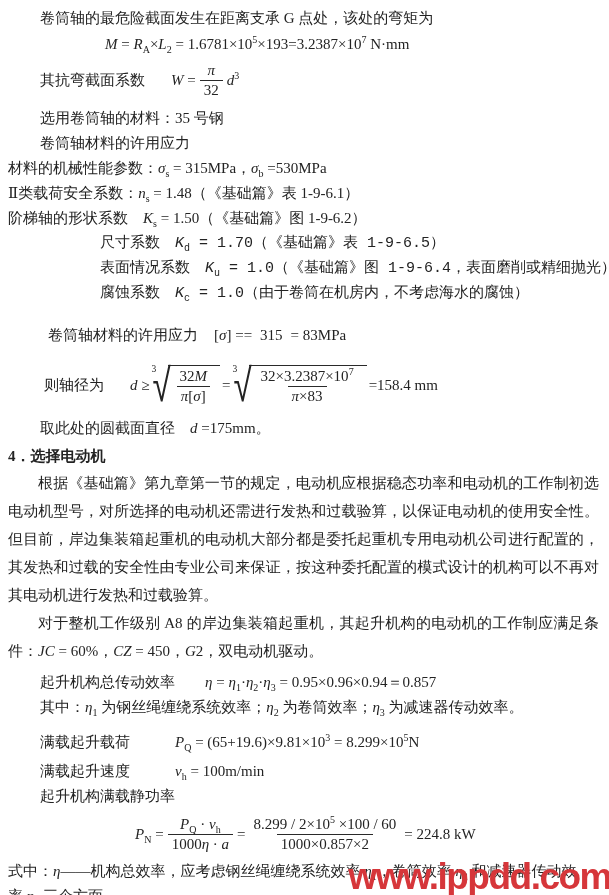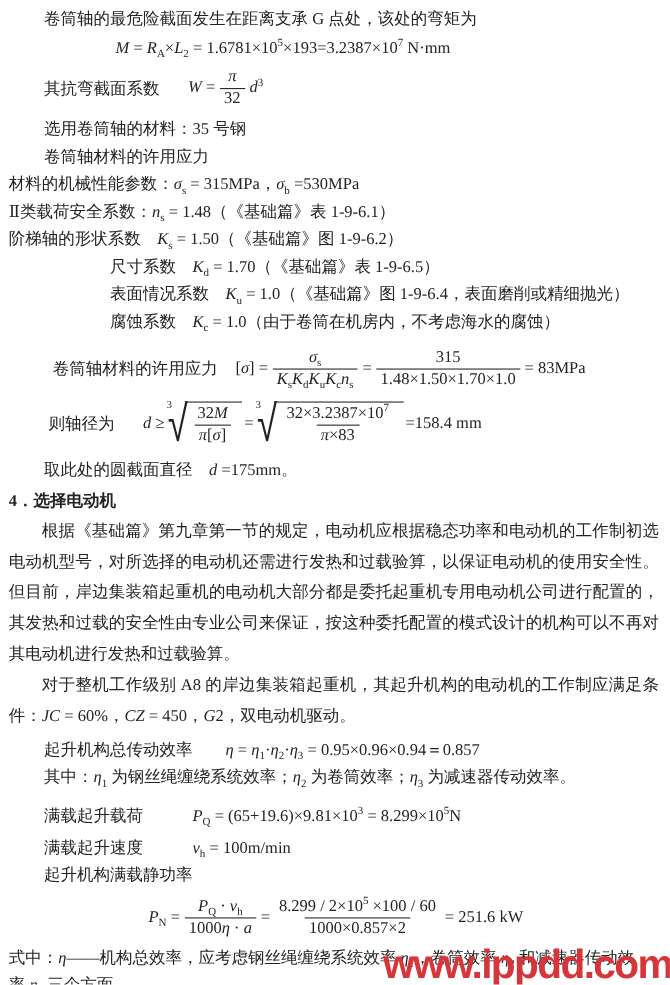--- a/index.html
+++ b/index.html
@@ -11,21 +11,21 @@
     font-size:15px;
     position:relative;
     overflow:hidden;
     box-sizing:border-box;
     padding:6px 10px 0 8px;
   }
   .ln{line-height:25px;white-space:nowrap;}
   .row{display:flex;align-items:center;white-space:nowrap;}
   .ind1{margin-left:32px;}
   .ind2{}
-  .ind3{margin-left:92px;}
+  .ind3{margin-left:92px;font-family:Liberation Mono, monospace;}
   .para{line-height:28px;text-align:justify;text-indent:2em;}
   .heading{font-weight:bold;line-height:26px;margin-top:2px;}
   i{font-style:italic;}
   sub,sup{font-size:10px;line-height:0;}
   .gap{display:inline-block;width:16px;}
   .gap2{display:inline-block;width:26px;}
   
   .frac{display:inline-flex;flex-direction:column;align-items:center;text-align:center;margin:0 4px;line-height:19px;vertical-align:middle;}
   .frac .den{border-top:1.4px solid #2a2a2a;}
   .frac .num,.frac .den{padding:0 4px;}
@@ -68,28 +68,23 @@
 <div class="ln ind2">Ⅱ类载荷安全系数：<i>n</i><sub>s</sub> = 1.48（《基础篇》表 1-9-6.1）</div>
 <div class="ln ind2">阶梯轴的形状系数　<i>K</i><sub>s</sub> = 1.50（《基础篇》图 1-9-6.2）</div>
 <div class="ln ind3">尺寸系数　<i>K</i><sub>d</sub> = 1.70（《基础篇》表 1-9-6.5）</div>
 <div class="ln ind3">表面情况系数　<i>K</i><sub>u</sub> = 1.0（《基础篇》图 1-9-6.4，表面磨削或精细抛光）</div>
 <div class="ln ind3">腐蚀系数　<i>K</i><sub>c</sub> = 1.0（由于卷筒在机房内，不考虑海水的腐蚀）</div>
 
 <div class="row mt2" style="margin-left:40px;min-height:48px">
   <span>卷筒轴材料的许用应力</span>
   <span class="gap"></span>
   <span>[<i>σ</i>] =</span>
-  <span class="frac">
-    <span class="num"><i>σ</i><sub>s</sub></span>
-    <span class="den"><i>K</i><sub>s</sub><i>K</i><sub>d</sub><i>K</i><sub>u</sub><i>K</i><sub>c</sub><i>n</i><sub>s</sub></span>
-  </span>
   <span>=</span>
   <span class="frac">
     <span class="num">315</span>
-    <span class="den">1.48×1.50×1.70×1.0</span>
   </span>
   <span>= 83MPa</span>
 </div>
 
 <div class="row" style="margin-left:36px;min-height:52px">
   <span>则轴径为</span>
   <span class="gap2"></span>
   <span><i>d</i> ≥</span>
   <span class="cbrt">
     <span class="idx">3</span>
@@ -131,19 +126,19 @@
   <span><i>P</i><sub>N</sub> =</span>
   <span class="frac">
     <span class="num"><i>P</i><sub>Q</sub> · <i>v</i><sub>h</sub></span>
     <span class="den">1000<i>η</i> · <i>a</i></span>
   </span>
   <span>=</span>
   <span class="frac">
     <span class="num">8.299 / 2×10<sup>5</sup> ×100 / 60</span>
     <span class="den">1000×0.857×2</span>
   </span>
-  <span>= 251.6 kW</span>
+  <span>= 224.8 kW</span>
 </div>
 
 <div class="ln">式中：<i>η</i>——机构总效率，应考虑钢丝绳缠绕系统效率 <i>η</i><sub>1</sub>，卷筒效率 <i>η</i><sub>2</sub> 和减速器传动效</div>
 <div class="ln" style="">率 <i>η</i><sub>3</sub> 三个方面。</div>
 
 <div class="watermark" style="color: rgb(214, 54, 58);">www.ippdd.com</div>
 
 </body></html>

